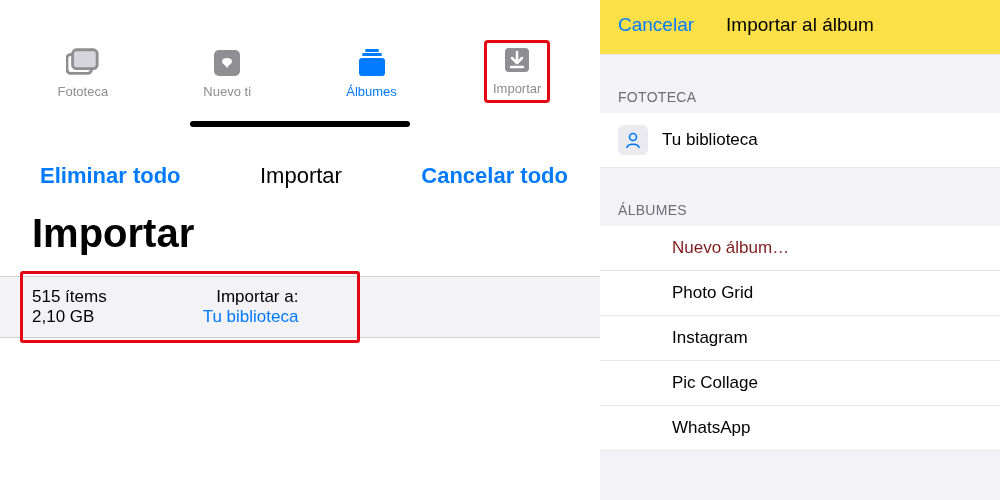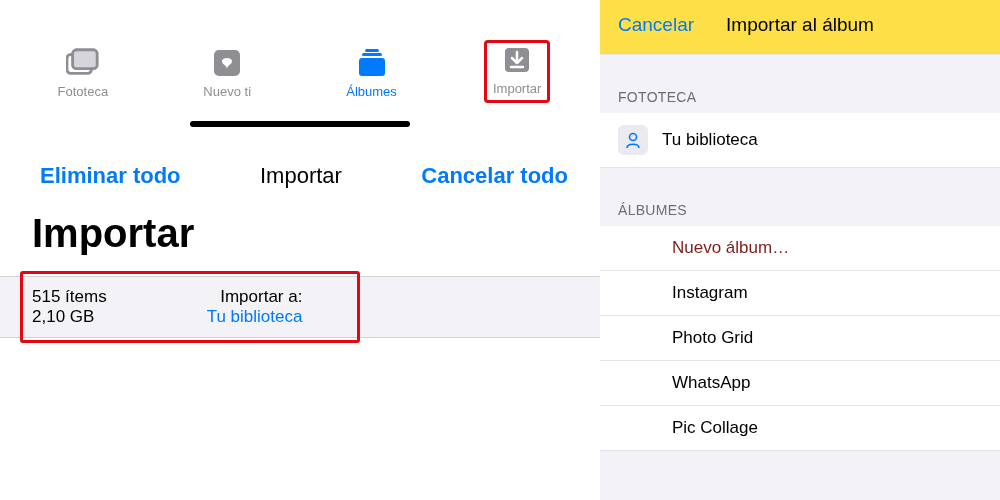--- a/index.html
+++ b/index.html
@@ -88,24 +88,24 @@
     left: 20px;
     width: 340px;
     height: calc(100% + 12px);
     border: 3px solid #e30613;
     border-radius: 3px;
     pointer-events: none;
   }
   .info-cols {
     display: flex;
     justify-content: flex-start;
-    gap: 60px;
+    gap: 36px;
   }
   .info-left { }
-  .info-right { text-align: right; margin-left: 40px;}
+  .info-right { text-align: right; margin-left: 60px;}
   .info-label { color: #000; }
   .info-link { color: #007aff; }
   
   .right-panel {
     width: 400px;
     background: #f2f2f7;
     display: flex;
     flex-direction: column;
   }
   .r-header {
@@ -243,24 +243,24 @@
     </span>
     <span>Tu biblioteca</span>
   </div>
 
   <div class="section-header">ÁLBUMES</div>
 
   <div class="list-row indent">
     <span class="label-blue">Nuevo álbum…</span>
   </div>
   <div class="list-row indent">
+    <span>Photo Grid</span>
+  </div>
+  <div class="list-row indent">
     <span>Instagram</span>
   </div>
   <div class="list-row indent">
-    <span>Photo Grid</span>
+    <span>Pic Collage</span>
   </div>
   <div class="list-row indent">
     <span>WhatsApp</span>
   </div>
-  <div class="list-row indent">
-    <span>Pic Collage</span>
-  </div>
 </div>
 
 </body></html>

